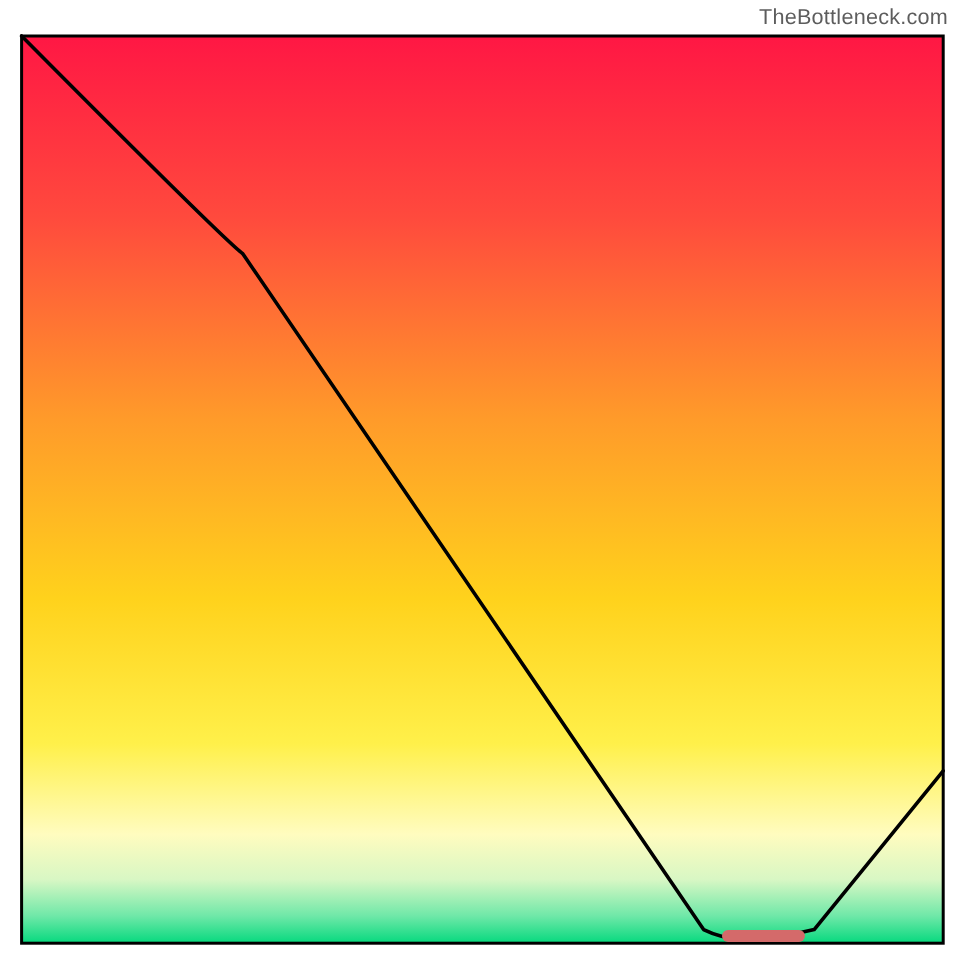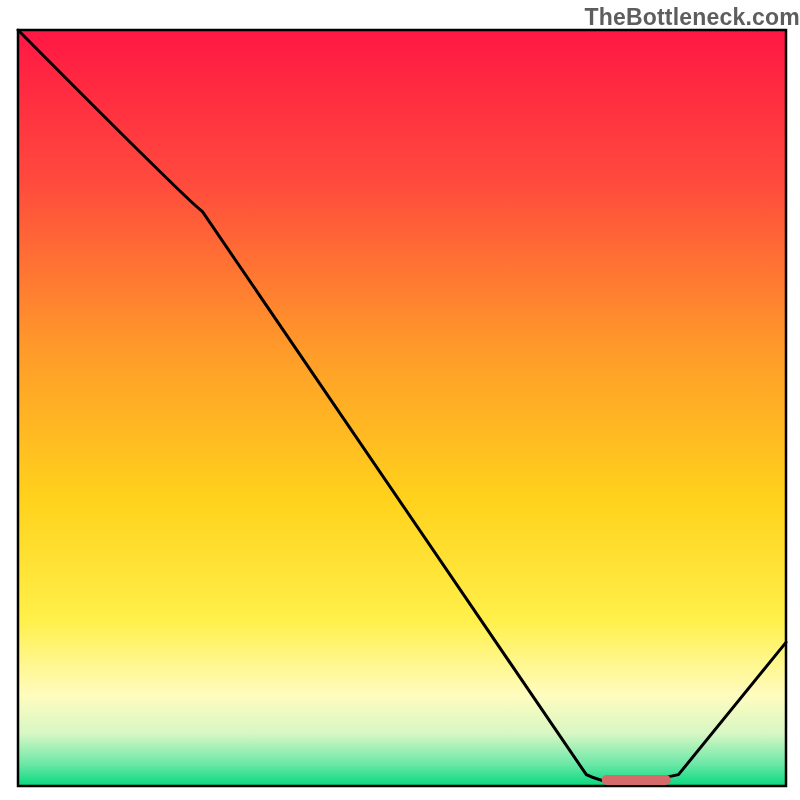--- a/index.html
+++ b/index.html
@@ -11,23 +11,23 @@
     font-family: Arial, Helvetica, sans-serif;
   }
   .container {
     position: relative;
     width: 800px;
     height: 800px;
   }
   .watermark {
     position: absolute;
     top: 4px;
-    right: 0;
-    font-size: 23px;
-    font-weight: 700;
+    right: 10px;
+    font-size: 18px;
+    font-weight: 400;
     color: #5d5d5d;
     letter-spacing: 0.2px;
   }
   svg {
     display: block;
   }
 </style>
 </head>
 <body>
 

